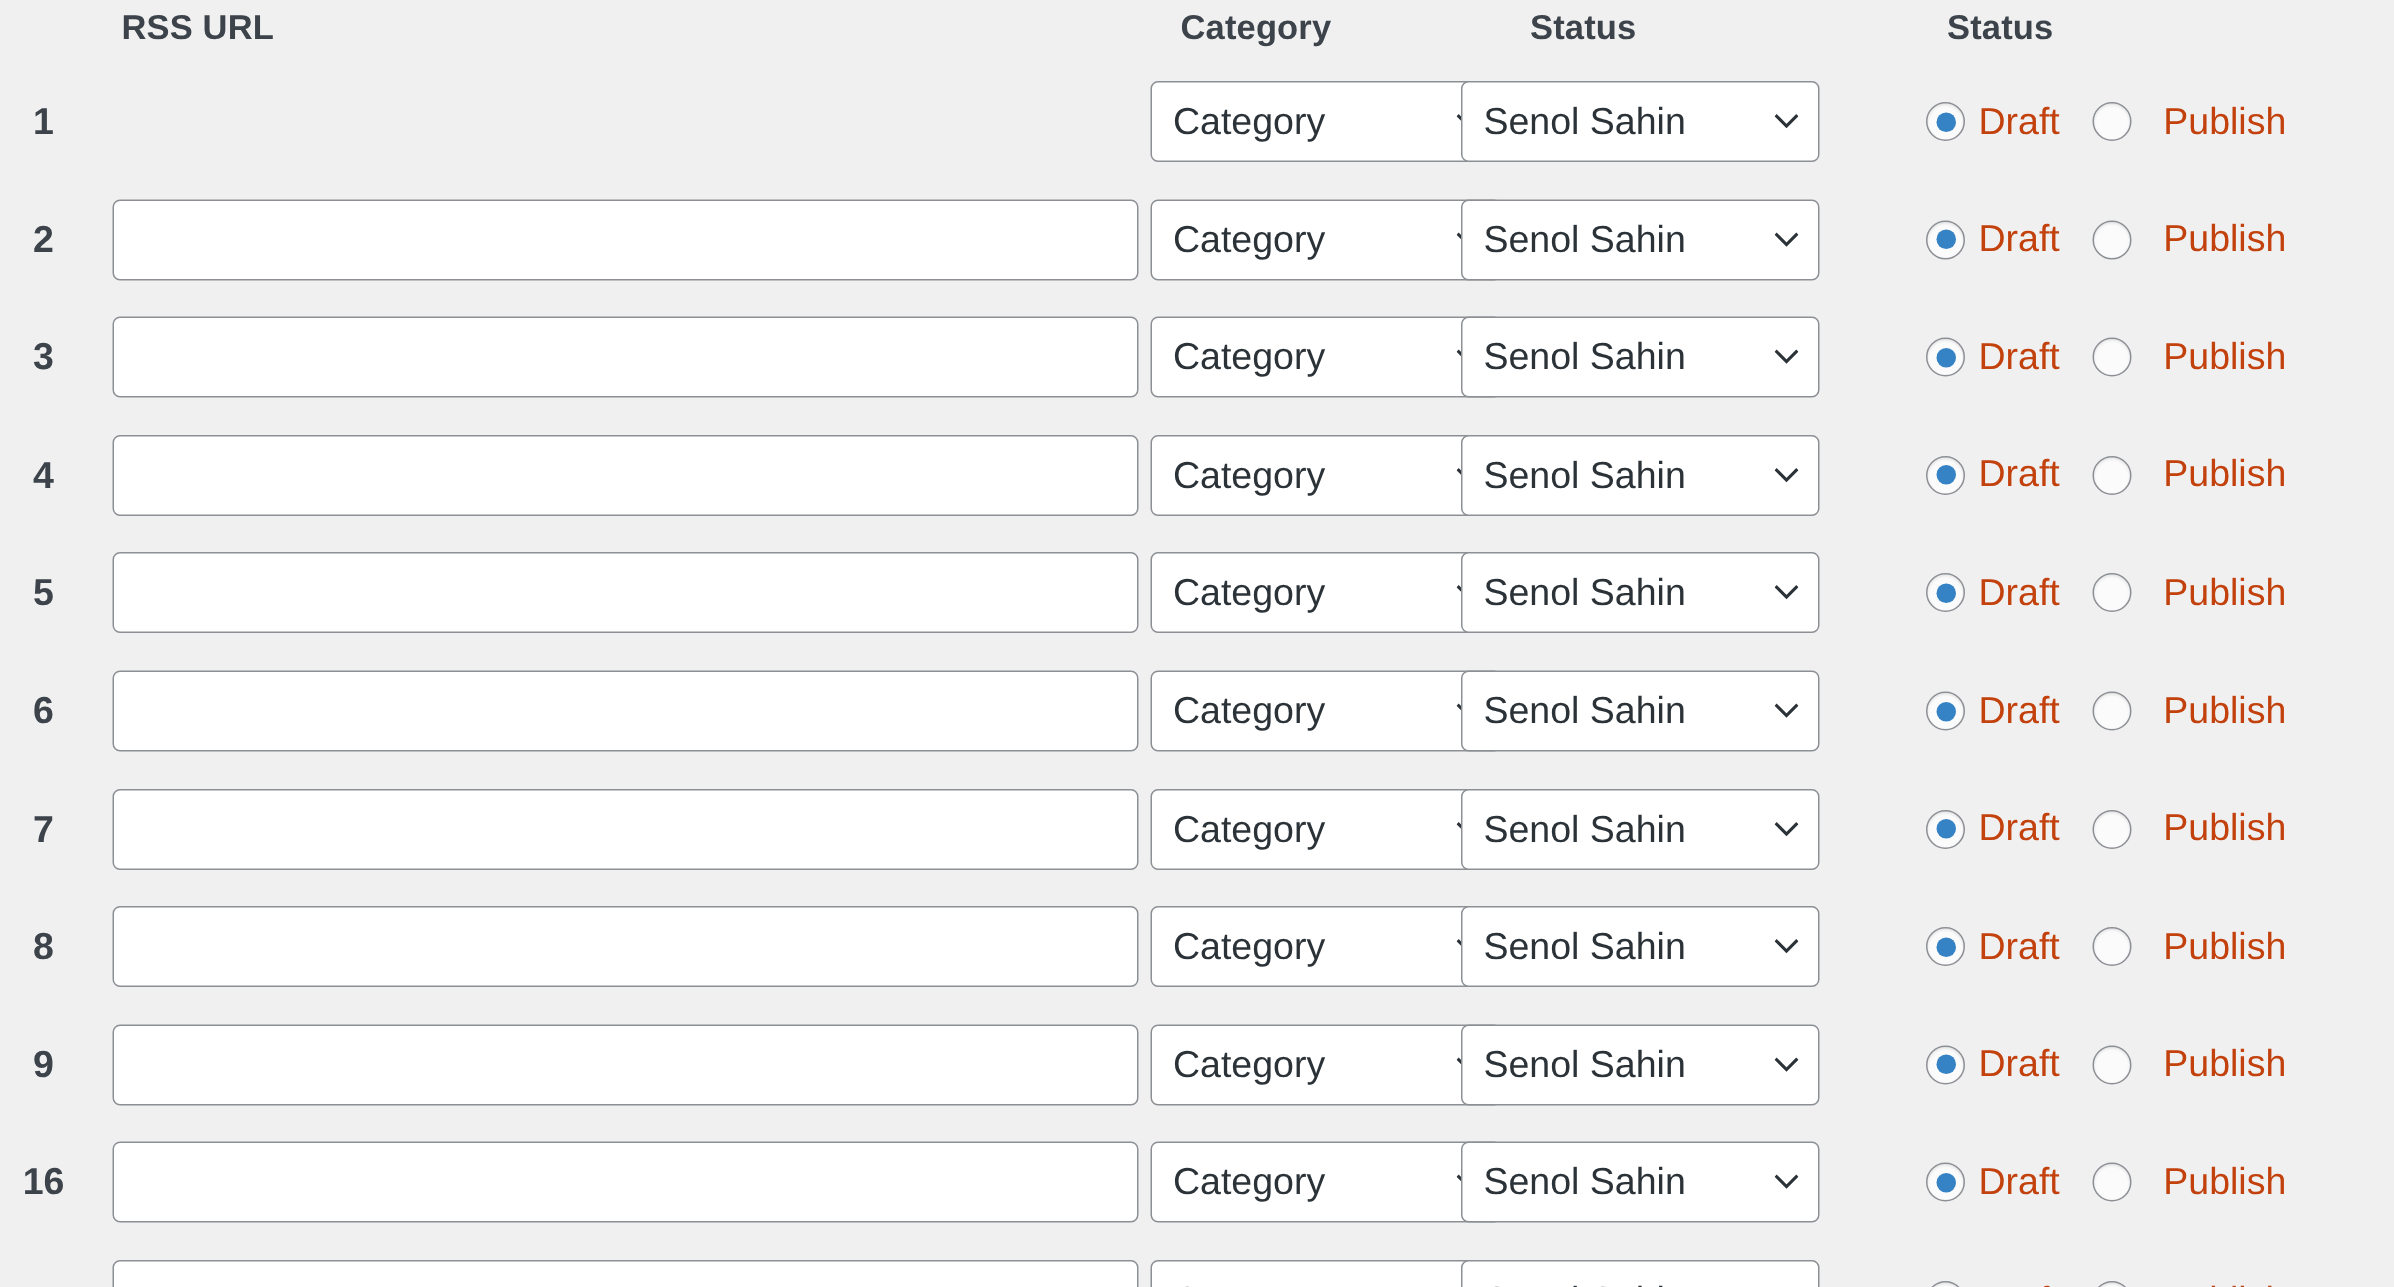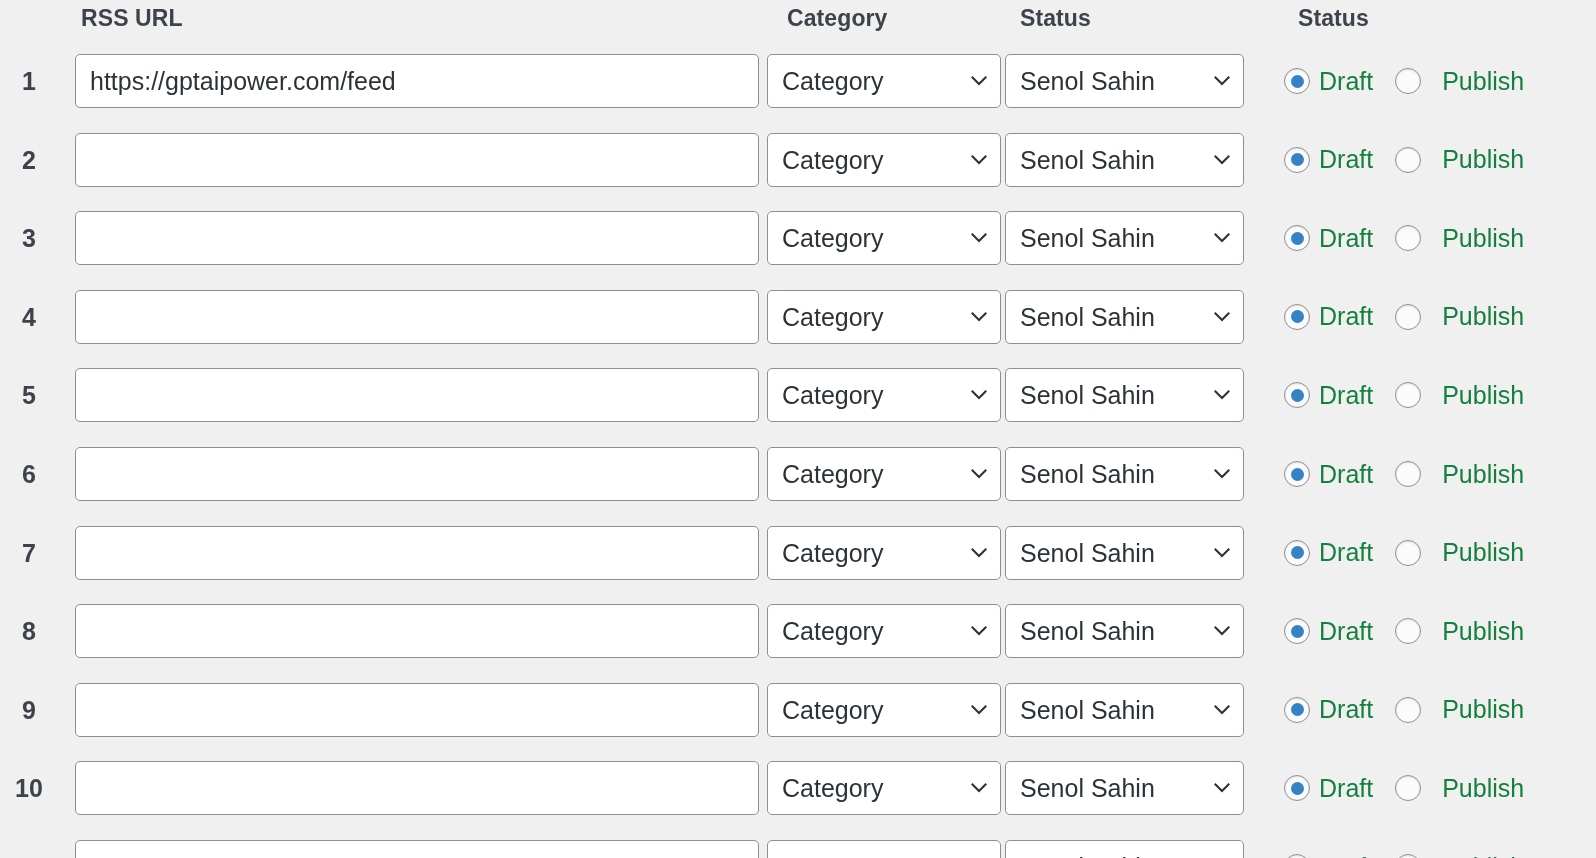--- a/index.html
+++ b/index.html
@@ -94,21 +94,21 @@
   .select-wrap {
     position: absolute;
     top: 6px;
     height: 54px;
     box-sizing: border-box;
     background: #ffffff;
     border: 1px solid #8c8f94;
     border-radius: 5px;
   }
   .select-wrap.category { left: 767px;  width: 234px; }
-  .select-wrap.author   { left: 1005px; width: 239px; }
+  .select-wrap.author   { left: 974px; width: 239px; }
 
   .select-label {
     position: absolute;
     left: 14px;
     top: 0;
     height: 52px;
     line-height: 52px;
     font-size: 25px;
     color: #2c3338;
     white-space: nowrap;
@@ -156,41 +156,40 @@
     top: 50%;
     width: 13px;
     height: 13px;
     margin: -6.5px 0 0 -6.5px;
     border-radius: 50%;
     background: #3582c4;
   }
   .radio-text {
     margin-left: 9px;
     font-size: 25px;
-    color: #15803d;
+    color: #c2410c;
     white-space: nowrap;
   }
 </style>
 </head>
 <body>
 
 <div class="bulk-table">
 
   <div class="header-row">
     <div class="col-head head-rss">RSS URL</div>
     <div class="col-head head-category">Category</div>
     <div class="col-head head-author">Status</div>
     <div class="col-head head-status">Status</div>
   </div>
 
   <div class="rows-area" id="rows-area">
       <div class="data-row" style="top: 0px;">
     <div class="row-index">1</div>
 
-    <input class="url-input" type="text" placeholder="" value="https://gptaipower.com/feed" style="">
 
     <div class="select-wrap category">
       <span class="select-label">Category</span>
       <span class="chevron-down-icon">
         <svg width="16" height="12" viewBox="0 0 16 12" fill="none" xmlns="http://www.w3.org/2000/svg">
           <path d="M1.5 2.5L8 9L14.5 2.5" stroke="#2c3338" stroke-width="2.1" stroke-linecap="square" stroke-linejoin="miter"></path>
         </svg>
       </span>
     </div>
 
@@ -480,21 +479,21 @@
         <span class="radio-dot checked"></span>
         <span class="radio-text">Draft</span>
       </div>
       <div class="radio-option">
         <span class="radio-dot"></span>
         <span class="radio-text">Publish</span>
       </div>
     </div>
   </div>
       <div class="data-row" style="top: 707.4px;">
-    <div class="row-index">10</div>
+    <div class="row-index">16</div>
 
     <input class="url-input" type="text" placeholder="" style="">
 
     <div class="select-wrap category">
       <span class="select-label">Category</span>
       <span class="chevron-down-icon">
         <svg width="16" height="12" viewBox="0 0 16 12" fill="none" xmlns="http://www.w3.org/2000/svg">
           <path d="M1.5 2.5L8 9L14.5 2.5" stroke="#2c3338" stroke-width="2.1" stroke-linecap="square" stroke-linejoin="miter"></path>
         </svg>
       </span>

